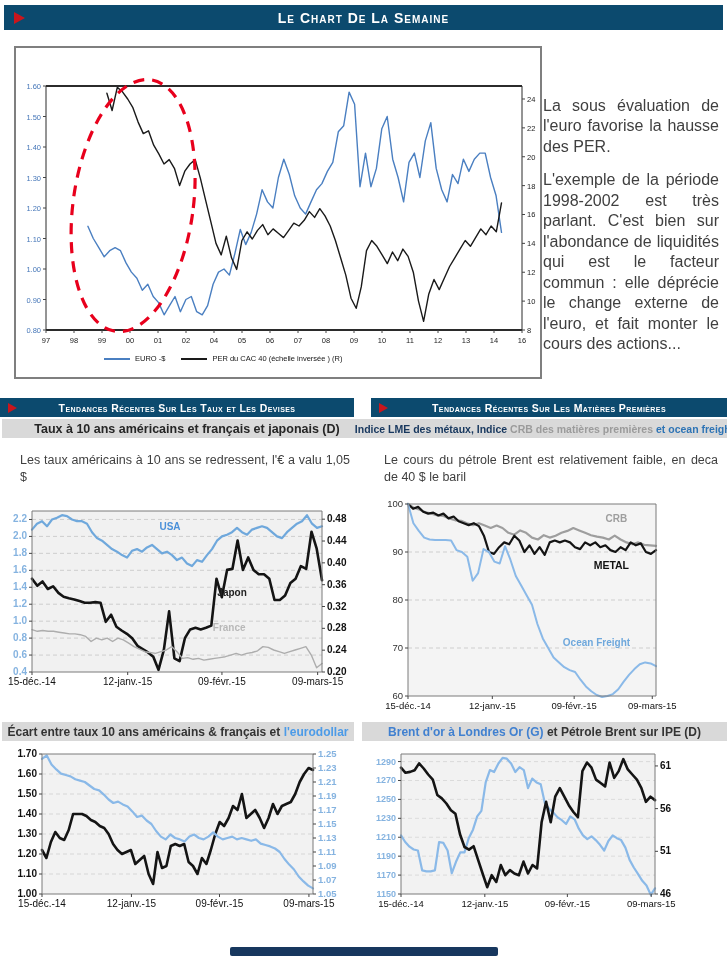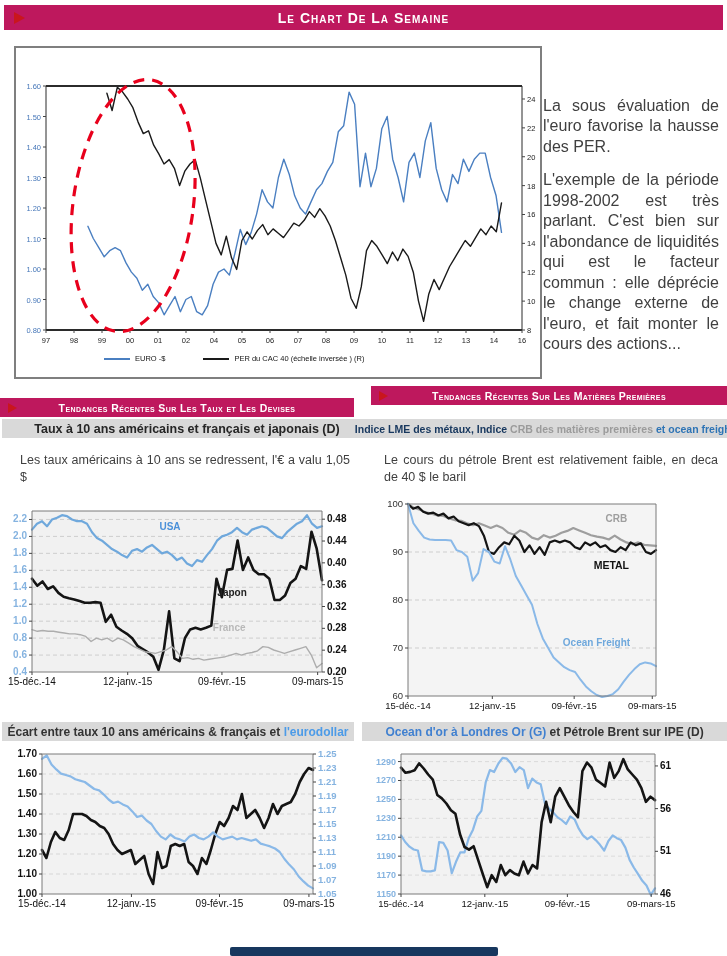--- a/index.html
+++ b/index.html
@@ -1,39 +1,39 @@
 <!DOCTYPE html>
 <html><head>
 <meta charset="utf-8">
 <style>
   html,body{margin:0;padding:0;background:#fff;}
   .page{position:relative;width:727px;height:956px;background:#fff;overflow:hidden;
         font-family:"Liberation Sans",sans-serif;}
   svg{font-family:"Liberation Sans",sans-serif;overflow:visible;}
 
   
-  .navbar{position:absolute;background:#be185d;display:flex;align-items:center;justify-content:center;}
+  .navbar{position:absolute;background:#0c4a6e;display:flex;align-items:center;justify-content:center;}
   .navbar .cap{color:#fff;font-variant:small-caps;font-weight:bold;letter-spacing:1px;}
   .tri{width:0;height:0;border-left:9px solid #C9161D;border-top:5px solid transparent;
        border-bottom:5px solid transparent;position:absolute;}
   #topbar{left:4px;top:5px;width:719px;height:25px;}
   #topbar .cap{font-size:14px;}
   #topbar .tri{left:10px;border-left-width:11px;border-top-width:6px;border-bottom-width:6px;}
   #sec-left{left:0px;top:398px;width:354px;height:19px;}
-  #sec-right{left:371px;top:386px;width:356px;height:19px;}
+  #sec-right{left:371px;top:398px;width:356px;height:19px;}
   .secbar .cap{font-size:10.5px;letter-spacing:.4px;}
   .secbar .tri{left:8px;}
 
   
   .main-frame{position:absolute;left:14px;top:46px;width:524px;height:329px;
               border:2px solid #7F7F7F;background:#fff;}
   .main-title{position:absolute;left:54px;top:5px;width:300px;text-align:center;
               font-size:12px;font-weight:bold;color:#141414;}
   #chart-main{position:absolute;left:4px;top:32px;width:516px;height:270px;}
-  .main-legend{position:absolute;left:88px;top:306px;display:flex;gap:38px;align-items:center;
+  .main-legend{position:absolute;left:88px;top:306px;display:flex;gap:16px;align-items:center;
                font-size:7.5px;color:#141414;}
   .main-legend .item{display:flex;align-items:center;gap:5px;}
   .swatch{width:26px;height:2px;display:inline-block;}
 
   .side-text{position:absolute;left:543px;top:96px;width:176px;font-size:16px;line-height:1.28;
              color:#3F3F3F;text-align:justify;}
   .side-text p{margin:0 0 13px 0;}
 
   .graybar{position:absolute;height:19px;background:#D9D9D9;display:flex;align-items:center;
            justify-content:center;white-space:pre;}
@@ -279,21 +279,21 @@
         <line x1="202.16" x2="202.16" y1="198" y2="201" stroke="#444" stroke-width="1"></line>
         <text x="202.16" y="211" text-anchor="middle" font-size="9.5" fill="#111111" font-weight="normal">09-févr.-15</text>
         <line x1="280.28" x2="280.28" y1="198" y2="201" stroke="#444" stroke-width="1"></line>
         <text x="280.28" y="211" text-anchor="middle" font-size="9.5" fill="#111111" font-weight="normal">09-mars-15</text>
         <text x="244.32" y="23.760000000000005" text-anchor="middle" font-size="10" fill="#9E9E9E" font-weight="bold">CRB</text>
         <text x="239.35999999999999" y="70.80000000000001" text-anchor="middle" font-size="10.5" fill="#111111" font-weight="bold">METAL</text>
         <text x="224.48" y="147.60000000000002" text-anchor="middle" font-size="10" fill="#6FA8DC" font-weight="bold">Ocean Freight</text>
       </svg></div>
 
   <div class="graybar" id="sub-c"><span class="c-dark">Écart entre taux 10 ans américains &amp; français et </span><span class="c-lblue">l'eurodollar</span></div>
-  <div class="graybar" id="sub-d"><span class="c-mblue">Ocean d'or à Londres Or (G) </span><span class="c-dark">et Pétrole Brent sur IPE (D)</span></div>
+  <div class="graybar" id="sub-d"><span class="c-mblue">Brent d'or à Londres Or (G) </span><span class="c-dark">et Pétrole Brent sur IPE (D)</span></div>
 
   <div class="chart" id="chart-c"><svg width="340" height="168" style="overflow: visible;">
         <rect x="34" y="6" width="271" height="140" fill="#F2F2F2"></rect>
         <line x1="34" x2="305" y1="25.999999999999975" y2="25.999999999999975" stroke="#D2D2D2" stroke-width="0.9" stroke-dasharray="4 3"></line>
         <line x1="34" x2="305" y1="46" y2="46" stroke="#D2D2D2" stroke-width="0.9" stroke-dasharray="4 3"></line>
         <line x1="34" x2="305" y1="66.00000000000003" y2="66.00000000000003" stroke="#D2D2D2" stroke-width="0.9" stroke-dasharray="4 3"></line>
         <line x1="34" x2="305" y1="86" y2="86" stroke="#D2D2D2" stroke-width="0.9" stroke-dasharray="4 3"></line>
         <line x1="34" x2="305" y1="106.00000000000001" y2="106.00000000000001" stroke="#D2D2D2" stroke-width="0.9" stroke-dasharray="4 3"></line>
         <line x1="34" x2="305" y1="125.99999999999997" y2="125.99999999999997" stroke="#D2D2D2" stroke-width="0.9" stroke-dasharray="4 3"></line>
         <polyline points="34.0,102.0 38.4,110.0 42.9,94.0 47.3,84.0 51.8,90.0 56.2,92.0 60.7,82.0 65.1,66.0 69.5,66.0 74.0,66.0 78.4,68.0 82.9,72.0 87.3,74.0 91.8,78.0 96.2,80.0 100.6,86.0 105.1,96.0 109.5,102.0 114.0,106.0 118.4,104.0 122.9,102.0 127.3,116.0 131.7,112.0 136.2,108.0 140.6,126.0 145.1,136.0 149.5,104.0 154.0,120.0 158.4,118.0 162.8,98.0 167.3,96.0 171.7,98.0 176.2,96.0 180.6,114.0 185.0,118.0 189.5,126.0 193.9,110.0 198.4,116.0 202.8,102.0 207.3,86.0 211.7,74.0 216.1,78.0 220.6,70.0 225.0,58.0 229.5,62.0 233.9,46.0 238.4,70.0 242.8,66.0 247.2,62.0 251.7,70.0 256.1,80.0 260.6,70.0 265.0,56.0 269.5,66.0 273.9,58.0 278.3,56.0 282.8,54.0 287.2,46.0 291.7,34.0 296.1,26.0 300.6,20.0 305.0,22.0" fill="none" stroke="#141414" stroke-width="2.6" stroke-linejoin="round" stroke-linecap="round"></polyline>

